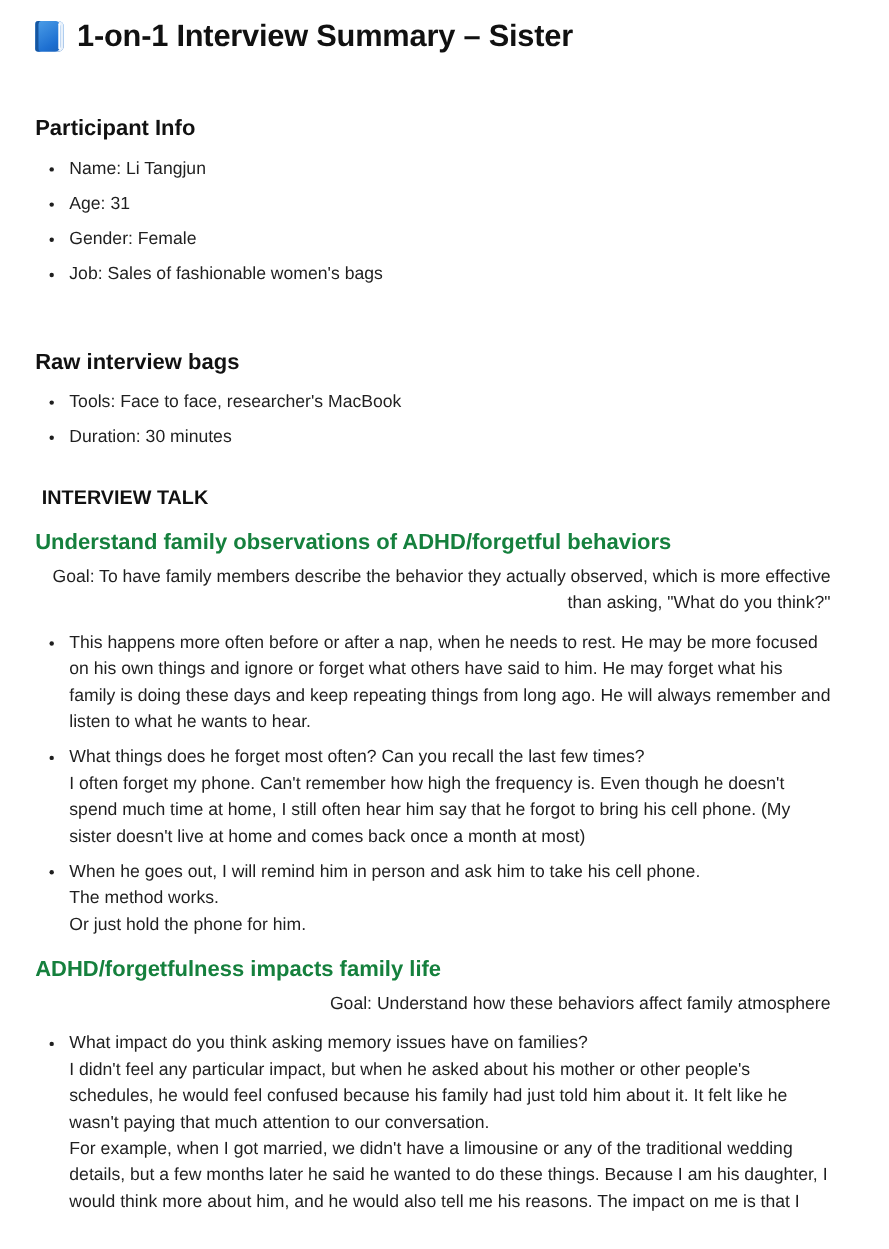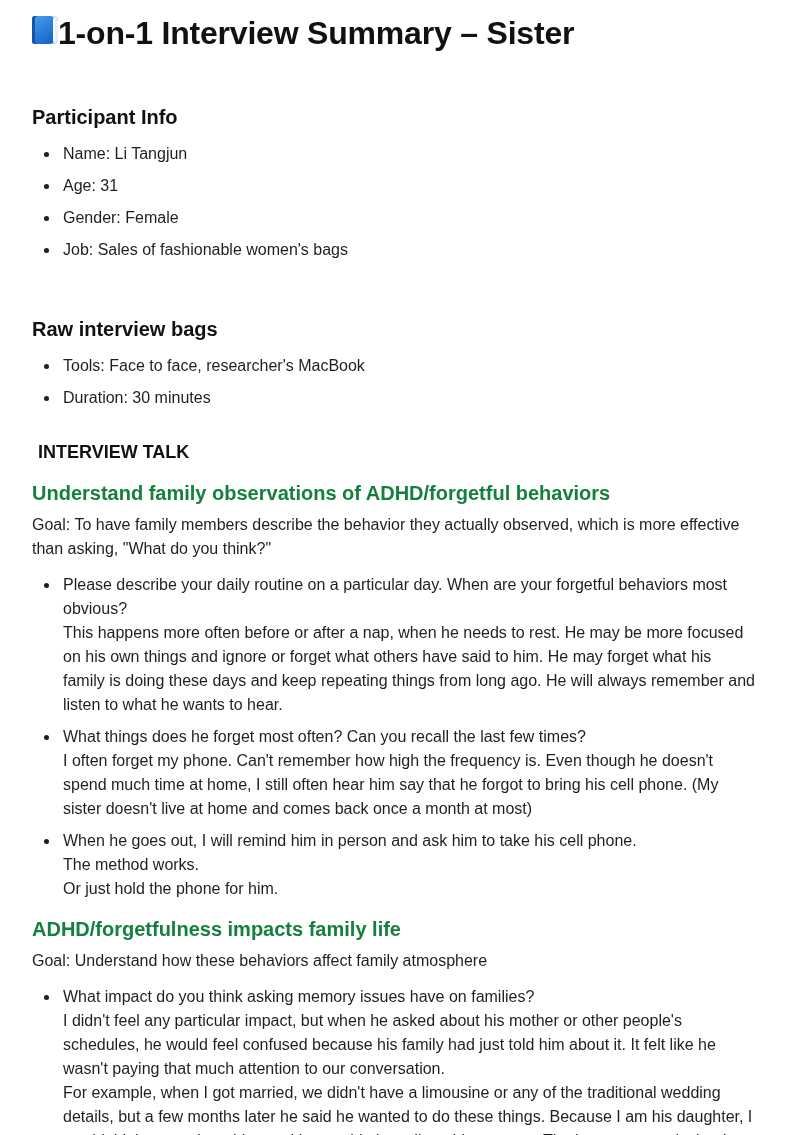--- a/index.html
+++ b/index.html
@@ -15,22 +15,23 @@
     color: #1f1f1f;
     font-family: "Liberation Sans", "DejaVu Sans", sans-serif;
     font-size: 16px;
     line-height: 24px;
   }
   .page {
     padding: 16px 53px 0 32px;
   }
   .page-title {
     display: flex;
-    gap: 0;
-    font-size: 32px;
+    align-items: center;
+    gap: 12px;
+    font-size: 28px;
     line-height: 34px;
     font-weight: 700;
     letter-spacing: -0.2px;
     margin: 0;
     color: #111;
   }
   .book-icon {
     position: relative;
     width: 26px;
     height: 28px;
@@ -66,20 +67,21 @@
   }
   h3.sub-heading {
     font-size: 20px;
     line-height: 24px;
     font-weight: 700;
     margin: 16px 0 8px 0;
     color: #15803d;
   }
   p.goal {
     margin: 8px 0 12px 0;
+    text-align: right;
   }
   ul.doc-list {
     list-style: disc;
     margin: 0 0 6px 0;
     padding: 0 0 0 28px;
   }
   ul.doc-list > li {
     margin: 0 0 8px 0;
     padding-left: 3px;
   }
@@ -113,21 +115,20 @@
     <li>Tools: Face to face, researcher's MacBook</li>
     <li>Duration: 30 minutes</li>
   </ul>
 
   <h2 class="talk-heading">INTERVIEW TALK</h2>
 
   <h3 class="sub-heading">Understand family observations of ADHD/forgetful behaviors</h3>
   <p class="goal">Goal: To have family members describe the behavior they actually observed, which is more effective than asking, "What do you think?"</p>
   <ul class="doc-list">
     <li>
-      <div class="question">Please describe your daily routine on a particular day. When are your forgetful behaviors most obvious?</div>
       <div class="answer">This happens more often before or after a nap, when he needs to rest. He may be more focused on his own things and ignore or forget what others have said to him. He may forget what his family is doing these days and keep repeating things from long ago. He will always remember and listen to what he wants to hear.</div>
     </li>
     <li>
       <div class="question">What things does he forget most often? Can you recall the last few times?</div>
       <div class="answer">I often forget my phone. Can't remember how high the frequency is. Even though he doesn't spend much time at home, I still often hear him say that he forgot to bring his cell phone. (My sister doesn't live at home and comes back once a month at most)</div>
     </li>
     <li>
       <div class="answer">When he goes out, I will remind him in person and ask him to take his cell phone.
 The method works.
 Or just hold the phone for him.</div>

